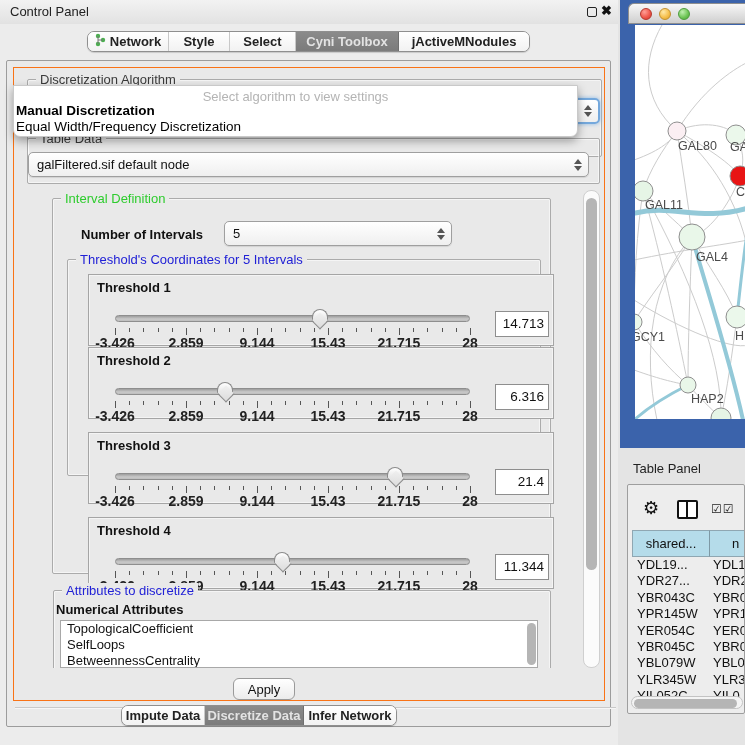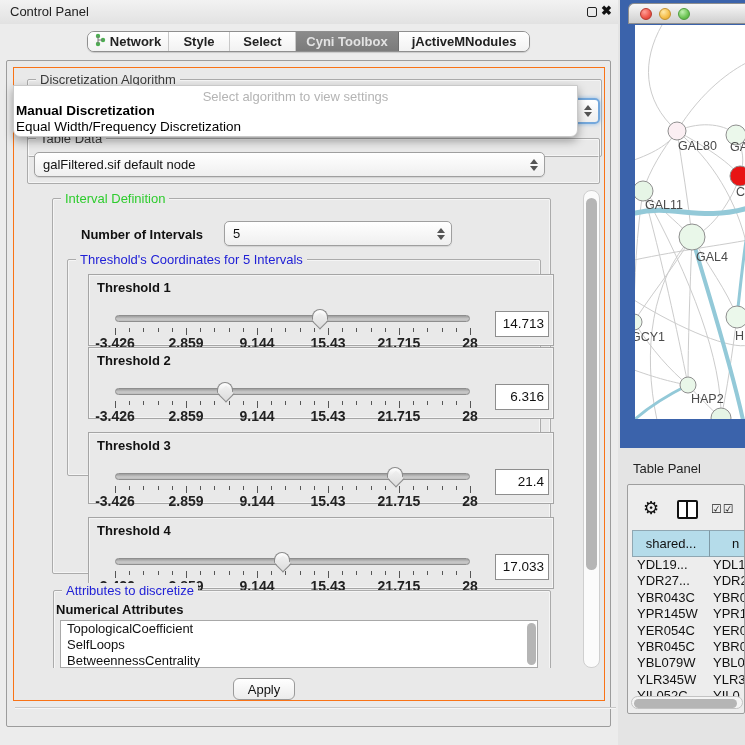--- a/index.html
+++ b/index.html
@@ -150,21 +150,21 @@
 
         <div class="group" style="left:13px; top:11px; width:575px; height:78px;">
           <span class="group-title dark">Discretization Algorithm</span>
         </div>
         <div class="combo focus-combo" style="left:160px; top:30px; width:426px; height:26px; z-index:5;">
           <span class="spin"></span>
         </div>
 
         <div class="group" style="left:13px; top:70px; width:573px; height:46px;">
           <span class="group-title dark">Table Data</span>
-          <div class="combo" style="left:6px; top:13px; width:511px; height:25px;">
+          <div class="combo" style="left:0; top:13px; width:561px; height:25px;">
             <span>galFiltered.sif default node</span>
             <span class="spin"></span>
           </div>
         </div>
 
         <div class="viewport" style="left:10px; top:122px; width:562px; height:478px;">
 
           <div class="group" style="left:28px; top:8px; width:499px; height:376px;">
             <span class="group-title green">Interval Definition</span>
             <span class="noi-label">Number of Intervals</span>
@@ -338,21 +338,21 @@
                       <div class="tick major" style="left: 100%;"></div>
                     </div>
                     <div class="tick-labels">
                       <span class="tick-label" style="left: 0%;">-3.426</span>
                       <span class="tick-label" style="left: 20%;">2.859</span>
                       <span class="tick-label" style="left: 40%;">9.144</span>
                       <span class="tick-label" style="left: 60%;">15.43</span>
                       <span class="tick-label" style="left: 80%;">21.715</span>
                       <span class="tick-label" style="left: 100%;">28</span>
                     </div>
-                    <div class="value-box">17.033</div>
+                    <div class="value-box">11.344</div>
                   </div>
                 </div>
             </div>
           </div>
 
           <div class="group" style="left:29px; top:400px; width:498px; height:90px;">
             <span class="group-title blue">Attributes to discretize</span>
           </div>
           <span class="attr-sub" style="position:absolute; left:32px; top:412px; font-size:13px; font-weight:bold;">Numerical Attributes</span>
           <div class="attr-list" style="top:430px;">
@@ -366,20 +366,31 @@
         </div>
 
         <div class="vscroll" style="left:569px; top:122px; height:478px;">
           <div class="vthumb"></div>
         </div>
 
         <button class="apply">Apply</button>
         <div class="divider"></div>
       </div>
 
+      <div class="seg" id="bottom-tabs" style="left:114px; top:644px;">
+          <div class="tab">
+            <span>Impute Data</span>
+          </div>
+          <div class="tab active">
+            <span>Discretize Data</span>
+          </div>
+          <div class="tab">
+            <span>Infer Network</span>
+          </div>
+        </div>
     </div>
 
     <div class="popup">
       <div class="hint">Select algorithm to view settings</div>
       <div id="popup-options">
           <div class="opt sel" style="top: 17px;">Manual Discretization</div>
           <div class="opt" style="top: 33px;">Equal Width/Frequency Discretization</div>
         </div>
     </div>
   </section>

